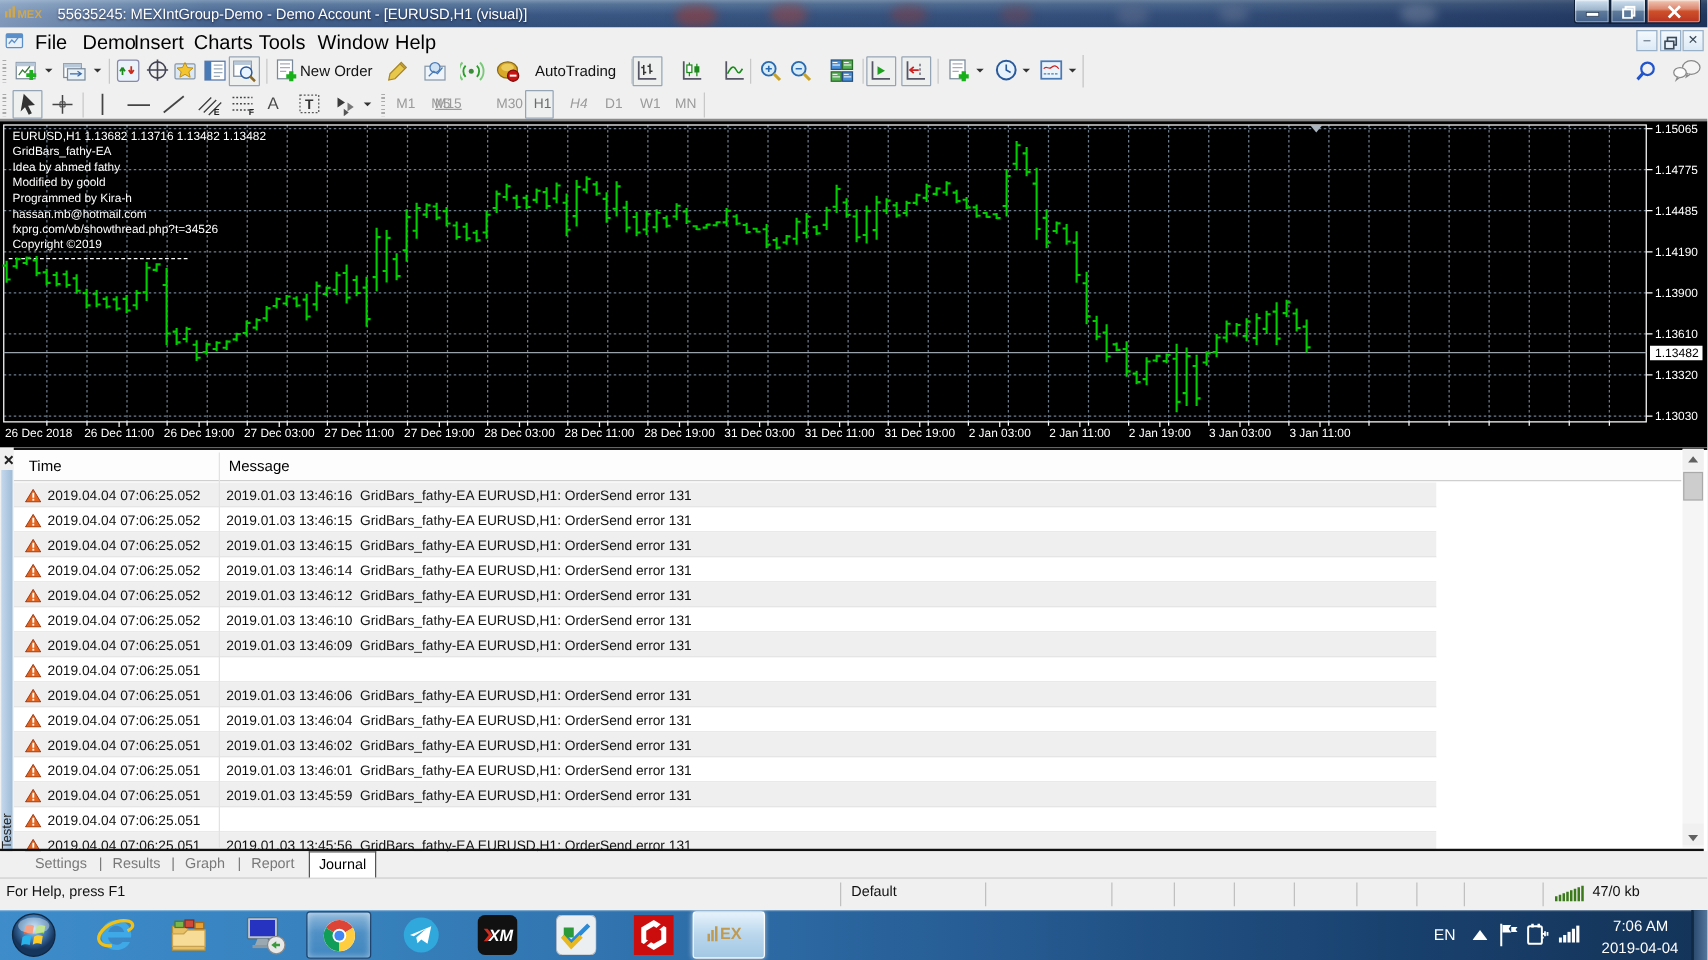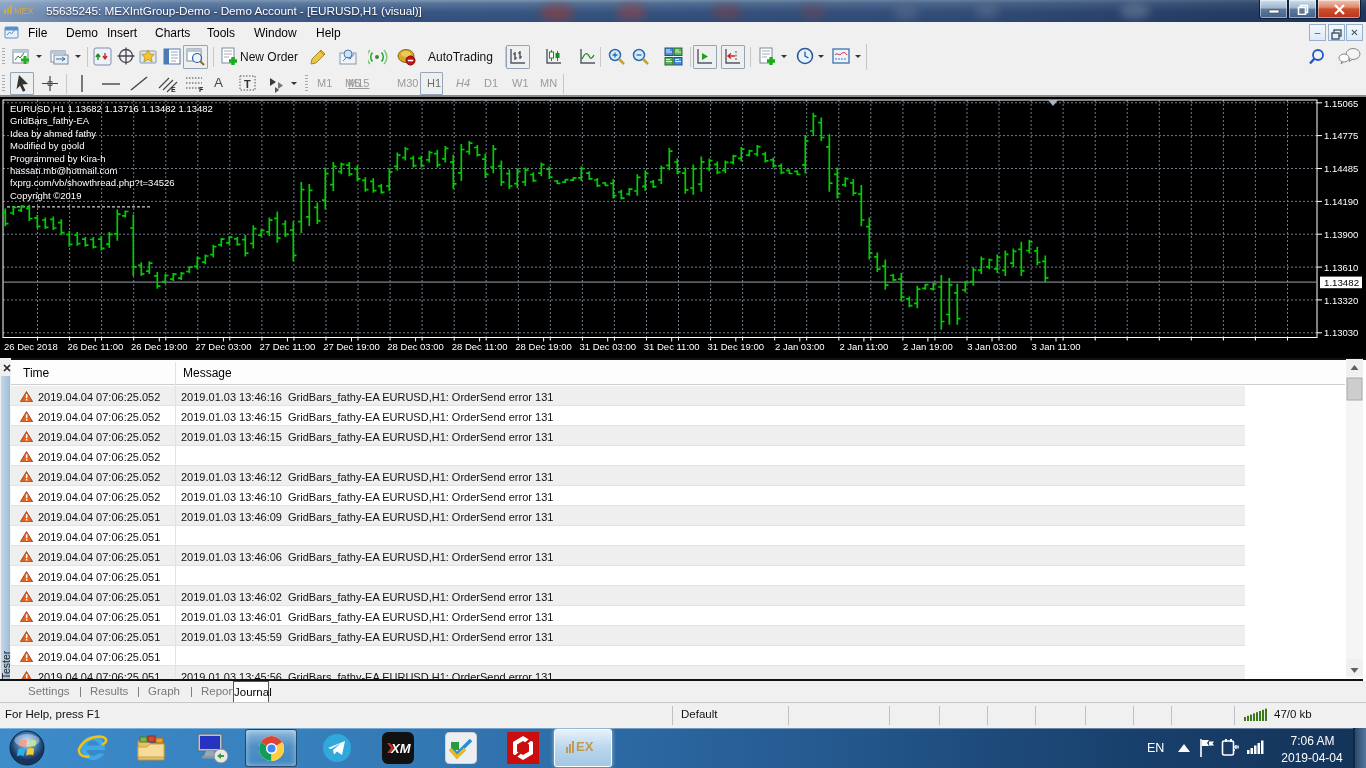--- a/index.html
+++ b/index.html
@@ -2,59 +2,59 @@
 <html><head><meta charset="utf-8"><style>
 * {margin:0;padding:0;box-sizing:border-box}
 body {width:1366px;height:768px;overflow:hidden;position:relative;font-family:"Liberation Sans",sans-serif;background:#f0f0f0}
 
 #title {left:0;top:0;width:1366px;height:22px;position:absolute;
  background:linear-gradient(180deg,#7e97b4 0%,#587699 15%,#44628d 40%,#3a5783 55%,#32507b 100%);overflow:hidden}
 #title .sheen {position:absolute;left:0;top:0;width:1366px;height:22px;
  background:linear-gradient(90deg,rgba(190,210,235,.55) 0%,rgba(120,150,190,.25) 12%,rgba(60,90,140,0) 30%,rgba(30,50,90,.25) 70%,rgba(10,25,60,.55) 100%)}
 .blob {position:absolute;border-radius:50%;filter:blur(4px)}
 #ttext {position:absolute;left:46px;top:3.5px;font-size:11.8px;letter-spacing:-0.06px;color:#fff;text-shadow:0 1px 2px rgba(0,0,30,.7)}
-#tlogo {position:absolute;left:4px;top:5px;font-size:9px;font-weight:normal;color:#cfa74e} .lb {display:inline-block;width:2px;background:#cfa74e;margin-right:1px}
+#tlogo {position:absolute;left:4px;top:5px;font-size:9px;font-weight:bold;color:#cfa74e} .lb {display:inline-block;width:2px;background:#cfa74e;margin-right:1px}
 .wbtn {position:absolute;top:0;height:19px;border:1px solid #0f1f38;border-top:none;
  background:linear-gradient(180deg,#cfe0ef 0%,#9db4cb 45%,#5f7b9c 50%,#41608a 100%);box-shadow:inset 0 0 0 1px rgba(255,255,255,.45)}
 .wbtn.min {left:1259px;width:29px;border-radius:0 0 0 3px}
 .wbtn.max {left:1288px;width:29px}
 .wbtn.cls {left:1317px;width:44px;border-radius:0 0 3px 0;
  background:linear-gradient(180deg,#f0c8b4 0%,#dd8871 40%,#cf5028 50%,#b83322 100%)}
 .wg {position:absolute;left:0;top:0;width:100%;height:100%;display:flex;align-items:center;justify-content:center;color:#fff;font-size:11px}
 
 #menubar {left:0;top:22px;width:1366px;height:22px;position:absolute;background:#f0f0f0}
-.mi {position:absolute;top:4px;font-size:12px;color:#000}
+.mi {position:absolute;top:4px;font-size:16px;color:#000}
 .mdib {position:absolute;top:2px;width:17px;height:17px;border:1px solid #98b0c8;background:linear-gradient(180deg,#f4f9fd,#dceaf7);color:#3a4a5a;font-size:10px;text-align:center;line-height:15px}
 
 #tb1 {left:0;top:44px;width:1366px;height:27px;position:absolute;background:#f0f0f0}
 #tb2 {left:0;top:71px;width:1366px;height:26px;position:absolute;background:#f0f0f0;border-bottom:2px solid #898989}
 .grip {position:absolute;top:4px;width:3px;height:18px;background:repeating-linear-gradient(180deg,#aaa 0 1px,#f0f0f0 1px 3px)}
 .tsep {position:absolute;top:3px;width:1px;height:20px;background:#c8c8c8}
 .tbtxt {position:absolute;font-size:12px;color:#111}
 .pressed {position:absolute;border:1px solid #96a5b5;background:#eef0f0;border-radius:1px}
 .tf {position:absolute;top:6px;font-size:11px;color:#9a9a9a}
 
 #chart {left:0;top:97px;width:1366px;height:261px;position:absolute;background:#000}
 
 #journal {left:0;top:358px;width:1366px;height:323px;position:absolute;background:#fff;border-top:2px solid #111}
 #jhead {position:absolute;left:11px;top:360px;width:1334px;height:25px;background:#fdfdfd;border-bottom:1px solid #cfcfcf}
-.jrow {position:absolute;left:11px;width:1234px;height:20px;border-bottom:1px solid #e2e2e2}
+.jrow {position:absolute;left:11px;width:1138px;height:20px;border-bottom:1px solid #e2e2e2}
 .warn {position:absolute;left:9px;top:5px}
 .jt {position:absolute;left:27px;top:4.5px;font-size:11px;color:#111}
 .jm {position:absolute;left:170px;top:4.5px;font-size:11px;color:#111}
 #jcol {position:absolute;left:175px;top:362px;width:1px;height:316px;background:#e2e2e2}
 #strip {position:absolute;left:0;top:358px;width:11px;height:323px;background:#f0f0f0}
 #strip .blue {position:absolute;left:1px;top:18px;width:9px;height:321px;background:linear-gradient(90deg,#c5d8ec,#9fbcd8)}
 #tester {position:absolute;left:-24px;top:301px;width:60px;font-size:10.5px;color:#222;transform:rotate(-90deg);text-align:center}
 
 #jsb {position:absolute;left:1346px;top:359px;width:17px;height:319px;background:#f5f5f5}
 
 #tabs {left:0;top:681px;width:1366px;height:22px;position:absolute;background:#f0f0f0;border-bottom:1px solid #c8c8c8}
 .tab {position:absolute;top:4px;font-size:11.5px;color:#787878}
-#jtab {position:absolute;left:233px;top:0;width:36px;height:21px;background:#fff;border:1px solid #555;border-bottom:none;font-size:11.5px;color:#000;text-align:center;line-height:20px}
+#jtab {position:absolute;left:247px;top:0;width:54px;height:21px;background:#fff;border:1px solid #555;border-bottom:none;font-size:11.5px;color:#000;text-align:center;line-height:20px}
 
 #status {left:0;top:703px;width:1366px;height:25px;position:absolute;background:#f0f0f0;font-size:11.5px;color:#111}
 .ssep {position:absolute;top:3px;width:1px;height:19px;background:#c0c0c0}
 
 #task {left:0;top:728px;width:1366px;height:40px;position:absolute;overflow:hidden;
  background:linear-gradient(90deg,#3f8cca 0%,#3a86c4 10%,#3680bc 22%,#3174af 35%,#2b66a0 48%,#255a90 60%,#1e4b7c 72%,#19416e 82%,#163961 92%,#143459 100%)}
 #task .topline {position:absolute;left:0;top:0;width:100%;height:1px;background:rgba(255,255,255,.35)}
 .tbtn {position:absolute;top:1px;height:38px;border-radius:3px}
 .active1 {border:1px solid rgba(20,50,90,.8);background:linear-gradient(180deg,rgba(255,255,255,.45),rgba(255,255,255,.12) 45%,rgba(255,255,255,.05));box-shadow:inset 0 0 6px rgba(255,255,255,.5)}
 .activefg {border:1px solid rgba(255,255,255,.9);background:linear-gradient(180deg,#e6f2fb,#b9d6ec 50%,#a3c8e4);box-shadow:0 0 4px rgba(255,255,255,.6)}
@@ -503,20 +503,21 @@
     <span class="jt">2019.04.04 07:06:25.052</span>
     <span class="jm">2019.01.03 13:46:15&nbsp; GridBars_fathy-EA EURUSD,H1: OrderSend error 131</span>
   </div>
 <div class="jrow" style="top:446.4px;background:#ffffff">
     <svg class="warn" width="13" height="11">
       <path d="M6.5 0.5 L12.6 10.6 H0.4 Z" fill="#e2641e" stroke="#9e3a12" stroke-width="0.8"></path>
       <rect x="5.9" y="3.2" width="1.5" height="4" fill="#fff"></rect>
       <rect x="5.9" y="8" width="1.5" height="1.5" fill="#fff"></rect>
     </svg>
     <span class="jt">2019.04.04 07:06:25.052</span>
+    <span class="jm">2019.01.03 13:46:14&nbsp; GridBars_fathy-EA EURUSD,H1: OrderSend error 131</span>
   </div>
 <div class="jrow" style="top:466.4px;background:#efefef">
     <svg class="warn" width="13" height="11">
       <path d="M6.5 0.5 L12.6 10.6 H0.4 Z" fill="#e2641e" stroke="#9e3a12" stroke-width="0.8"></path>
       <rect x="5.9" y="3.2" width="1.5" height="4" fill="#fff"></rect>
       <rect x="5.9" y="8" width="1.5" height="1.5" fill="#fff"></rect>
     </svg>
     <span class="jt">2019.04.04 07:06:25.052</span>
     <span class="jm">2019.01.03 13:46:12&nbsp; GridBars_fathy-EA EURUSD,H1: OrderSend error 131</span>
   </div>
@@ -555,20 +556,21 @@
     <span class="jt">2019.04.04 07:06:25.051</span>
     <span class="jm">2019.01.03 13:46:06&nbsp; GridBars_fathy-EA EURUSD,H1: OrderSend error 131</span>
   </div>
 <div class="jrow" style="top:566.4px;background:#ffffff">
     <svg class="warn" width="13" height="11">
       <path d="M6.5 0.5 L12.6 10.6 H0.4 Z" fill="#e2641e" stroke="#9e3a12" stroke-width="0.8"></path>
       <rect x="5.9" y="3.2" width="1.5" height="4" fill="#fff"></rect>
       <rect x="5.9" y="8" width="1.5" height="1.5" fill="#fff"></rect>
     </svg>
     <span class="jt">2019.04.04 07:06:25.051</span>
+    <span class="jm">2019.01.03 13:46:04&nbsp; GridBars_fathy-EA EURUSD,H1: OrderSend error 131</span>
   </div>
 <div class="jrow" style="top:586.4px;background:#efefef">
     <svg class="warn" width="13" height="11">
       <path d="M6.5 0.5 L12.6 10.6 H0.4 Z" fill="#e2641e" stroke="#9e3a12" stroke-width="0.8"></path>
       <rect x="5.9" y="3.2" width="1.5" height="4" fill="#fff"></rect>
       <rect x="5.9" y="8" width="1.5" height="1.5" fill="#fff"></rect>
     </svg>
     <span class="jt">2019.04.04 07:06:25.051</span>
     <span class="jm">2019.01.03 13:46:02&nbsp; GridBars_fathy-EA EURUSD,H1: OrderSend error 131</span>
   </div>

